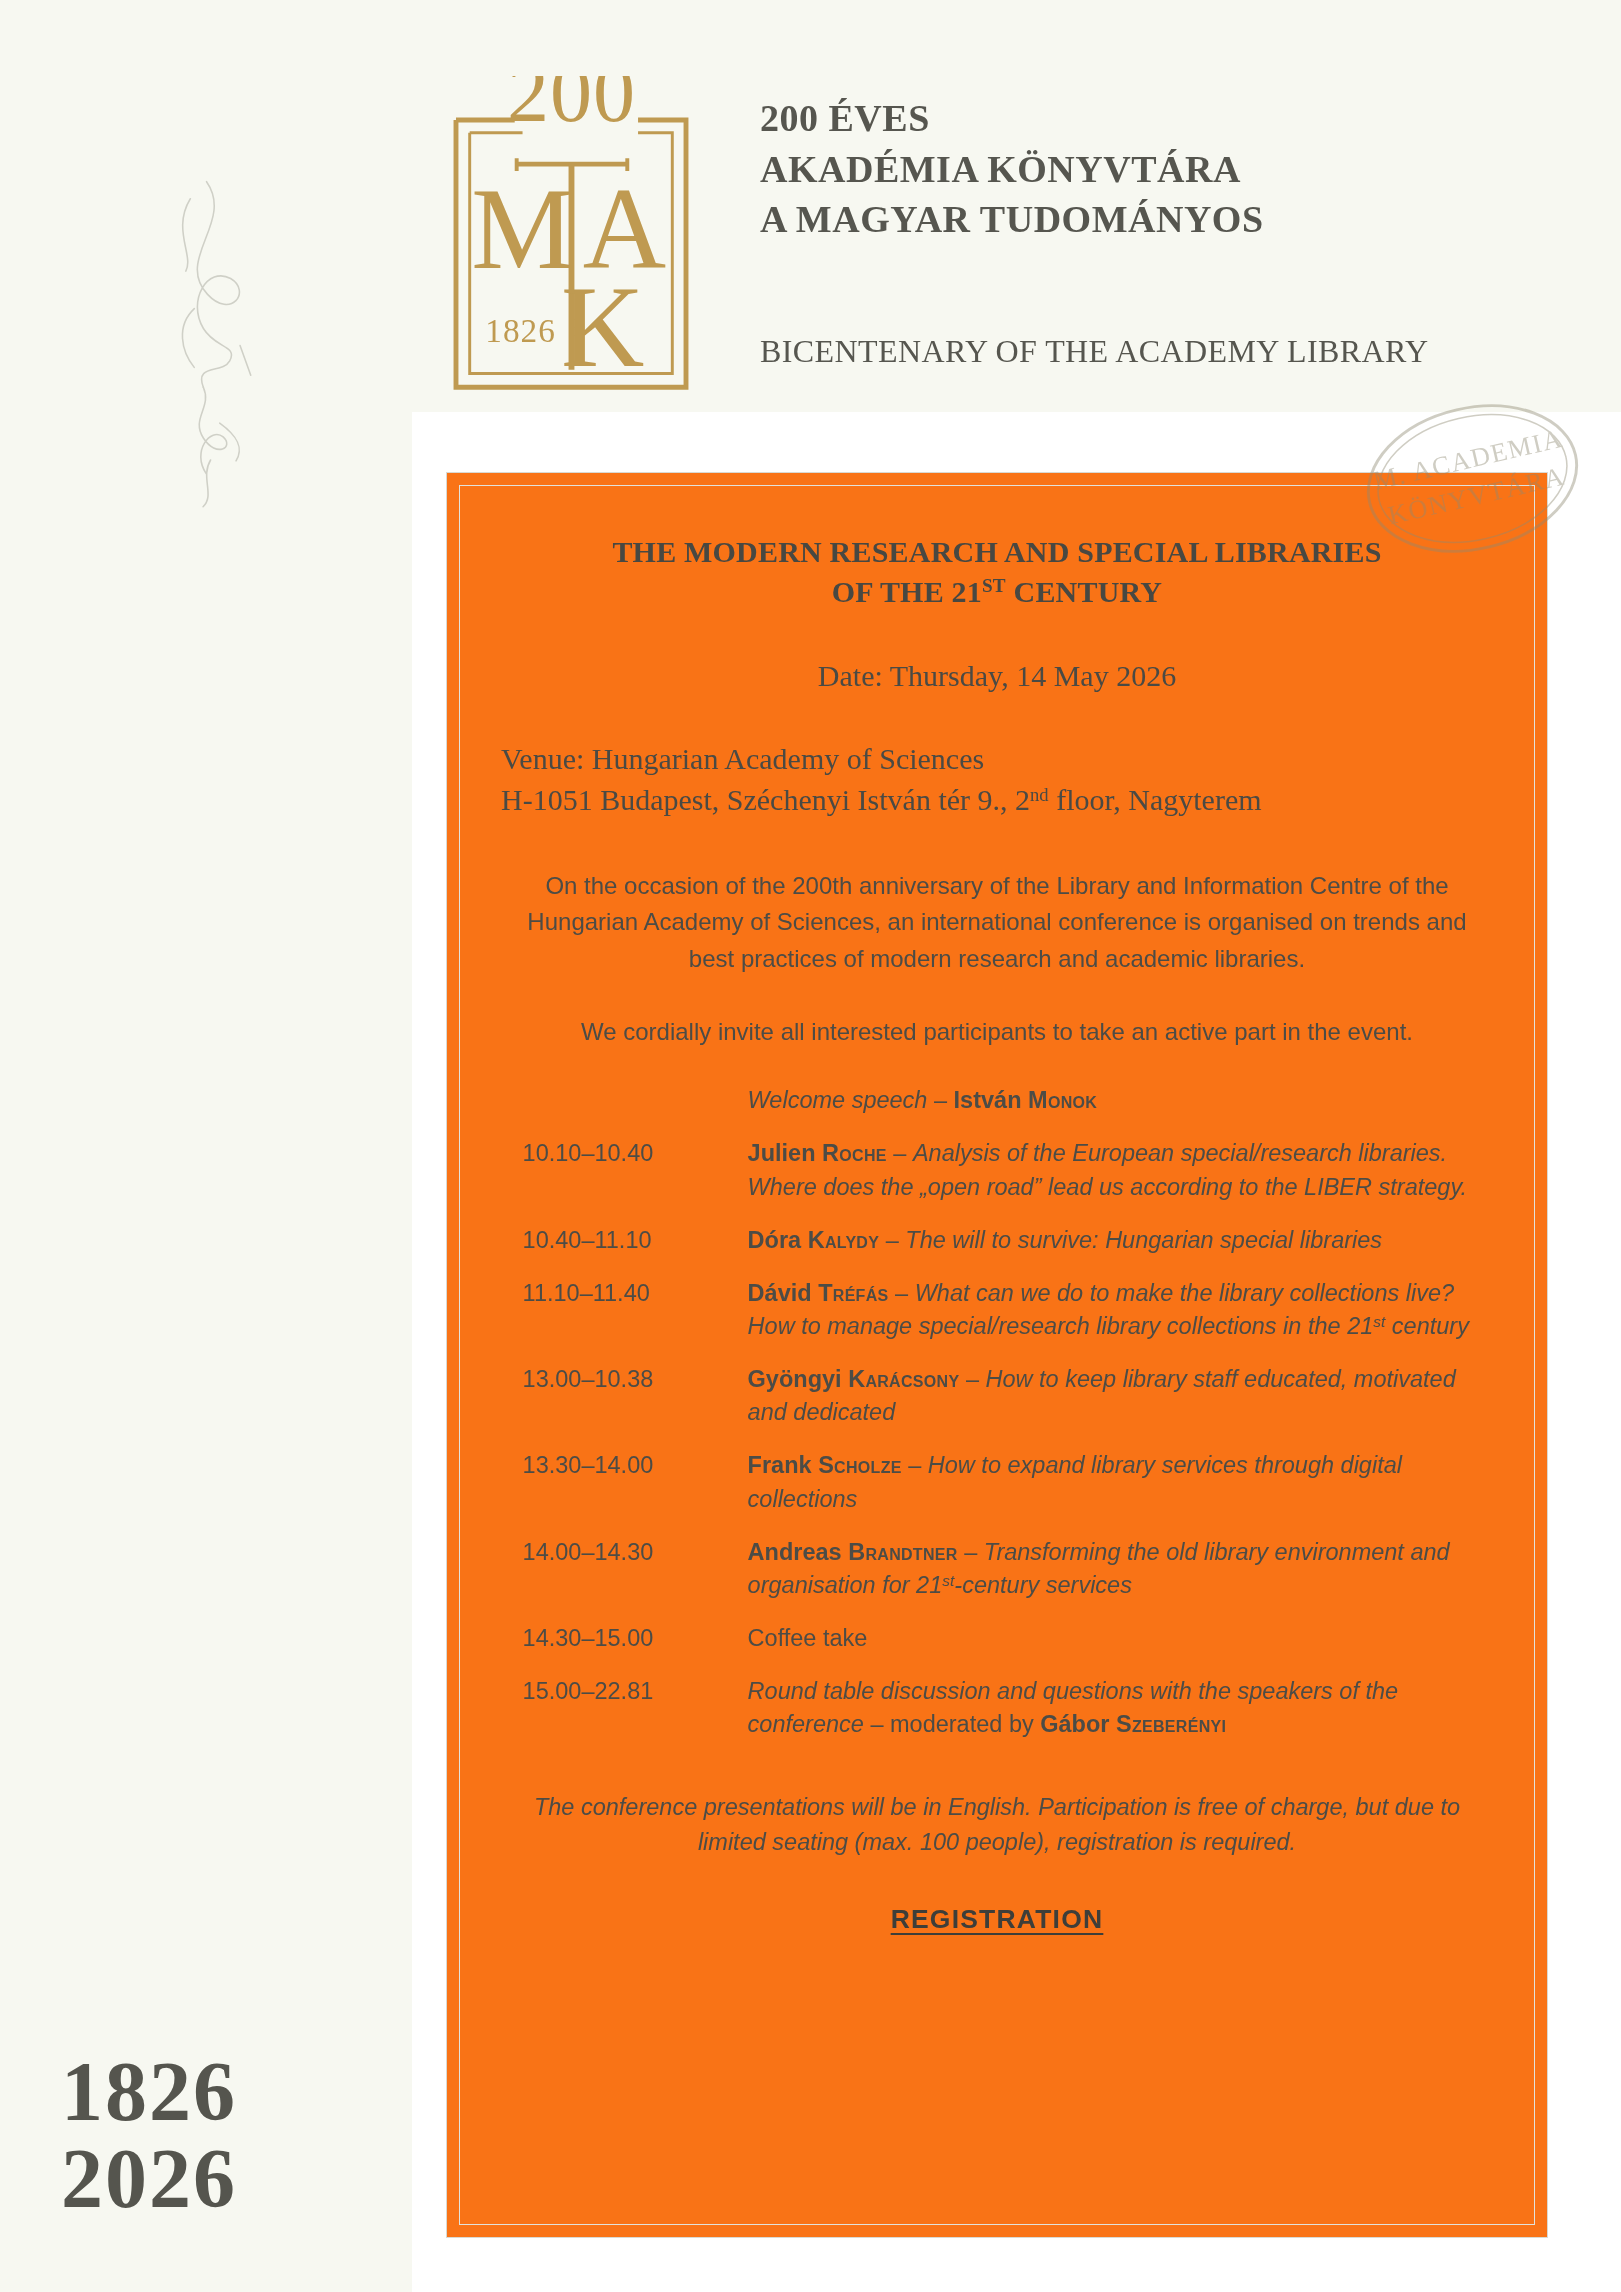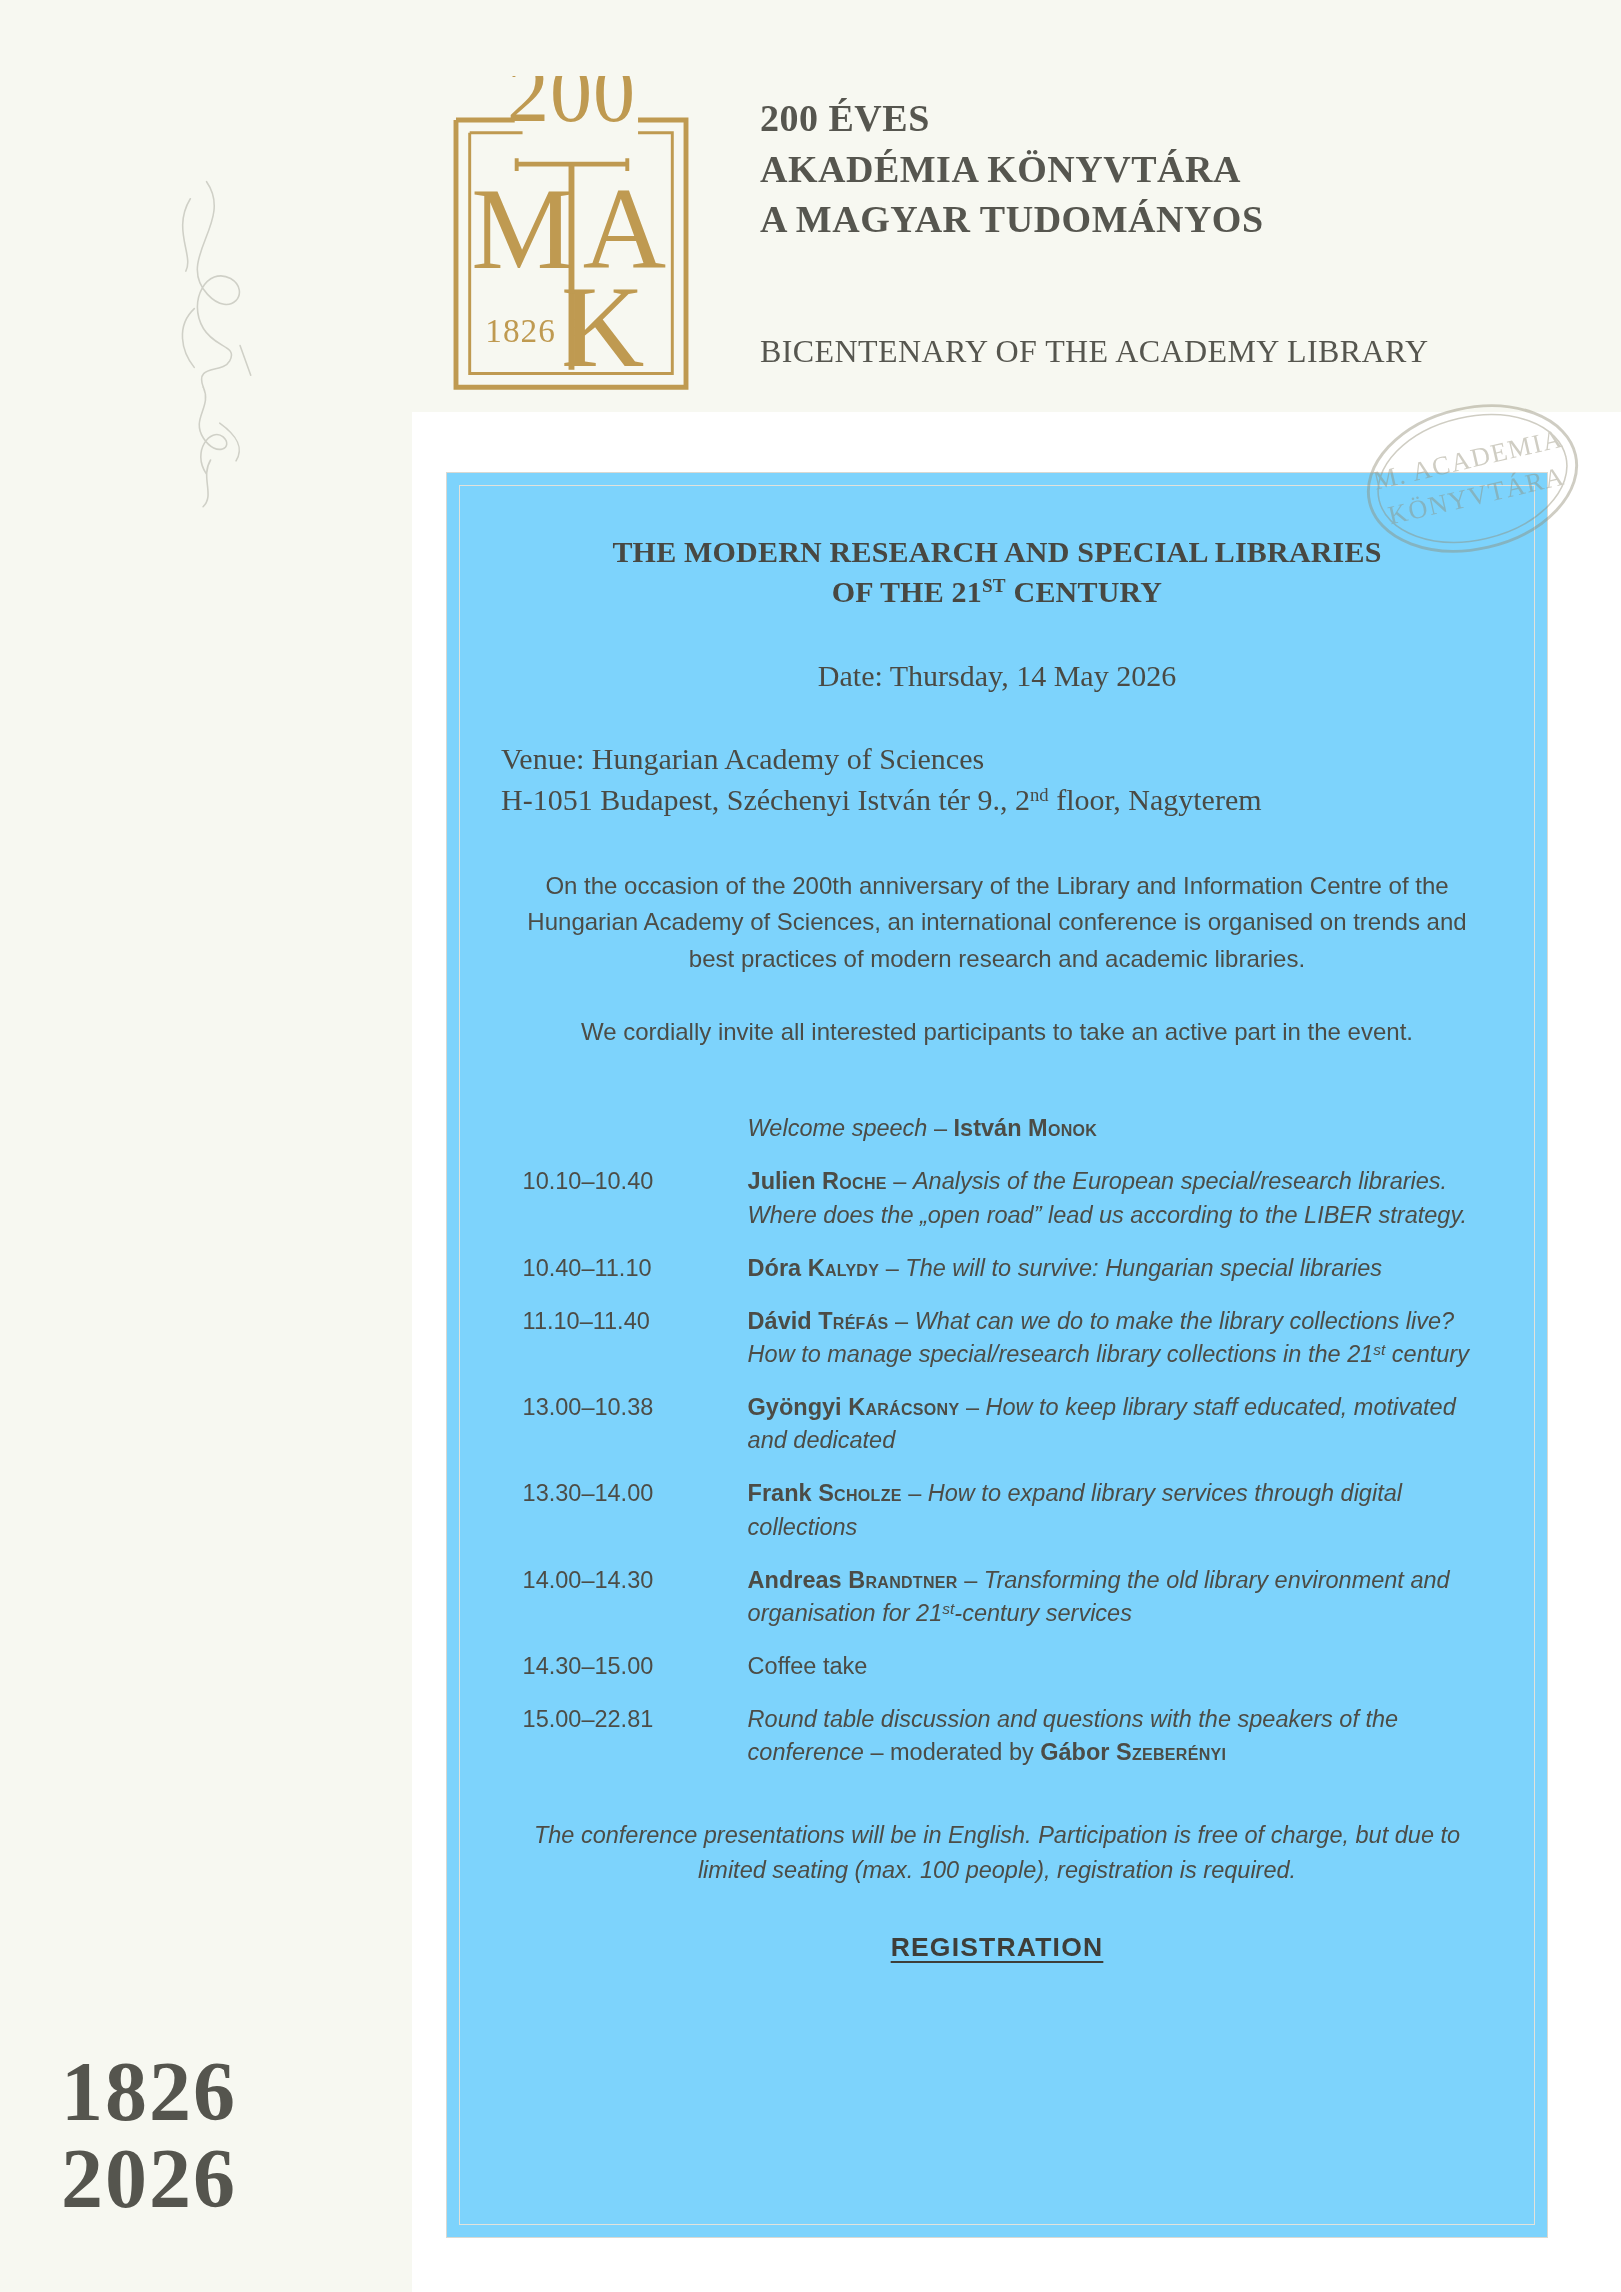--- a/index.html
+++ b/index.html
@@ -96,21 +96,21 @@
     transform: rotate(-13deg);
   }
 
   
   .card {
     position: absolute;
     left: 446px;
     top: 472px;
     width: 1100px;
     height: 1764px;
-    background: #7dd3fc;
+    background: #f97316;
     border: 1px solid #d9d9d2;
     z-index: 2;
   }
   .card-inner {
     position: absolute;
     left: 11.8px; top: 11.8px; right: 11.8px; bottom: 11.8px;
     border: 1px solid #e2e2db;
     box-sizing: border-box;
   }
   .card-body {
@@ -170,21 +170,21 @@
     text-align: center;
     font-family: "Liberation Sans", sans-serif;
     font-size: 24px;
     color: #4c4c46;
     line-height: 1.52;
     margin-top: 37px;
   }
 
   
   .schedule {
-    margin-top: 62px;
+    margin-top: 34px;
     width: 100%;
     border-collapse: collapse;
   }
   .schedule tr { vertical-align: top; }
   .sched-time {
     width: 225px;
     padding: 0 0 19.6px 21.6px;
     font-family: "Liberation Sans", sans-serif;
     font-size: 23.5px;
     color: #4c4c46;

